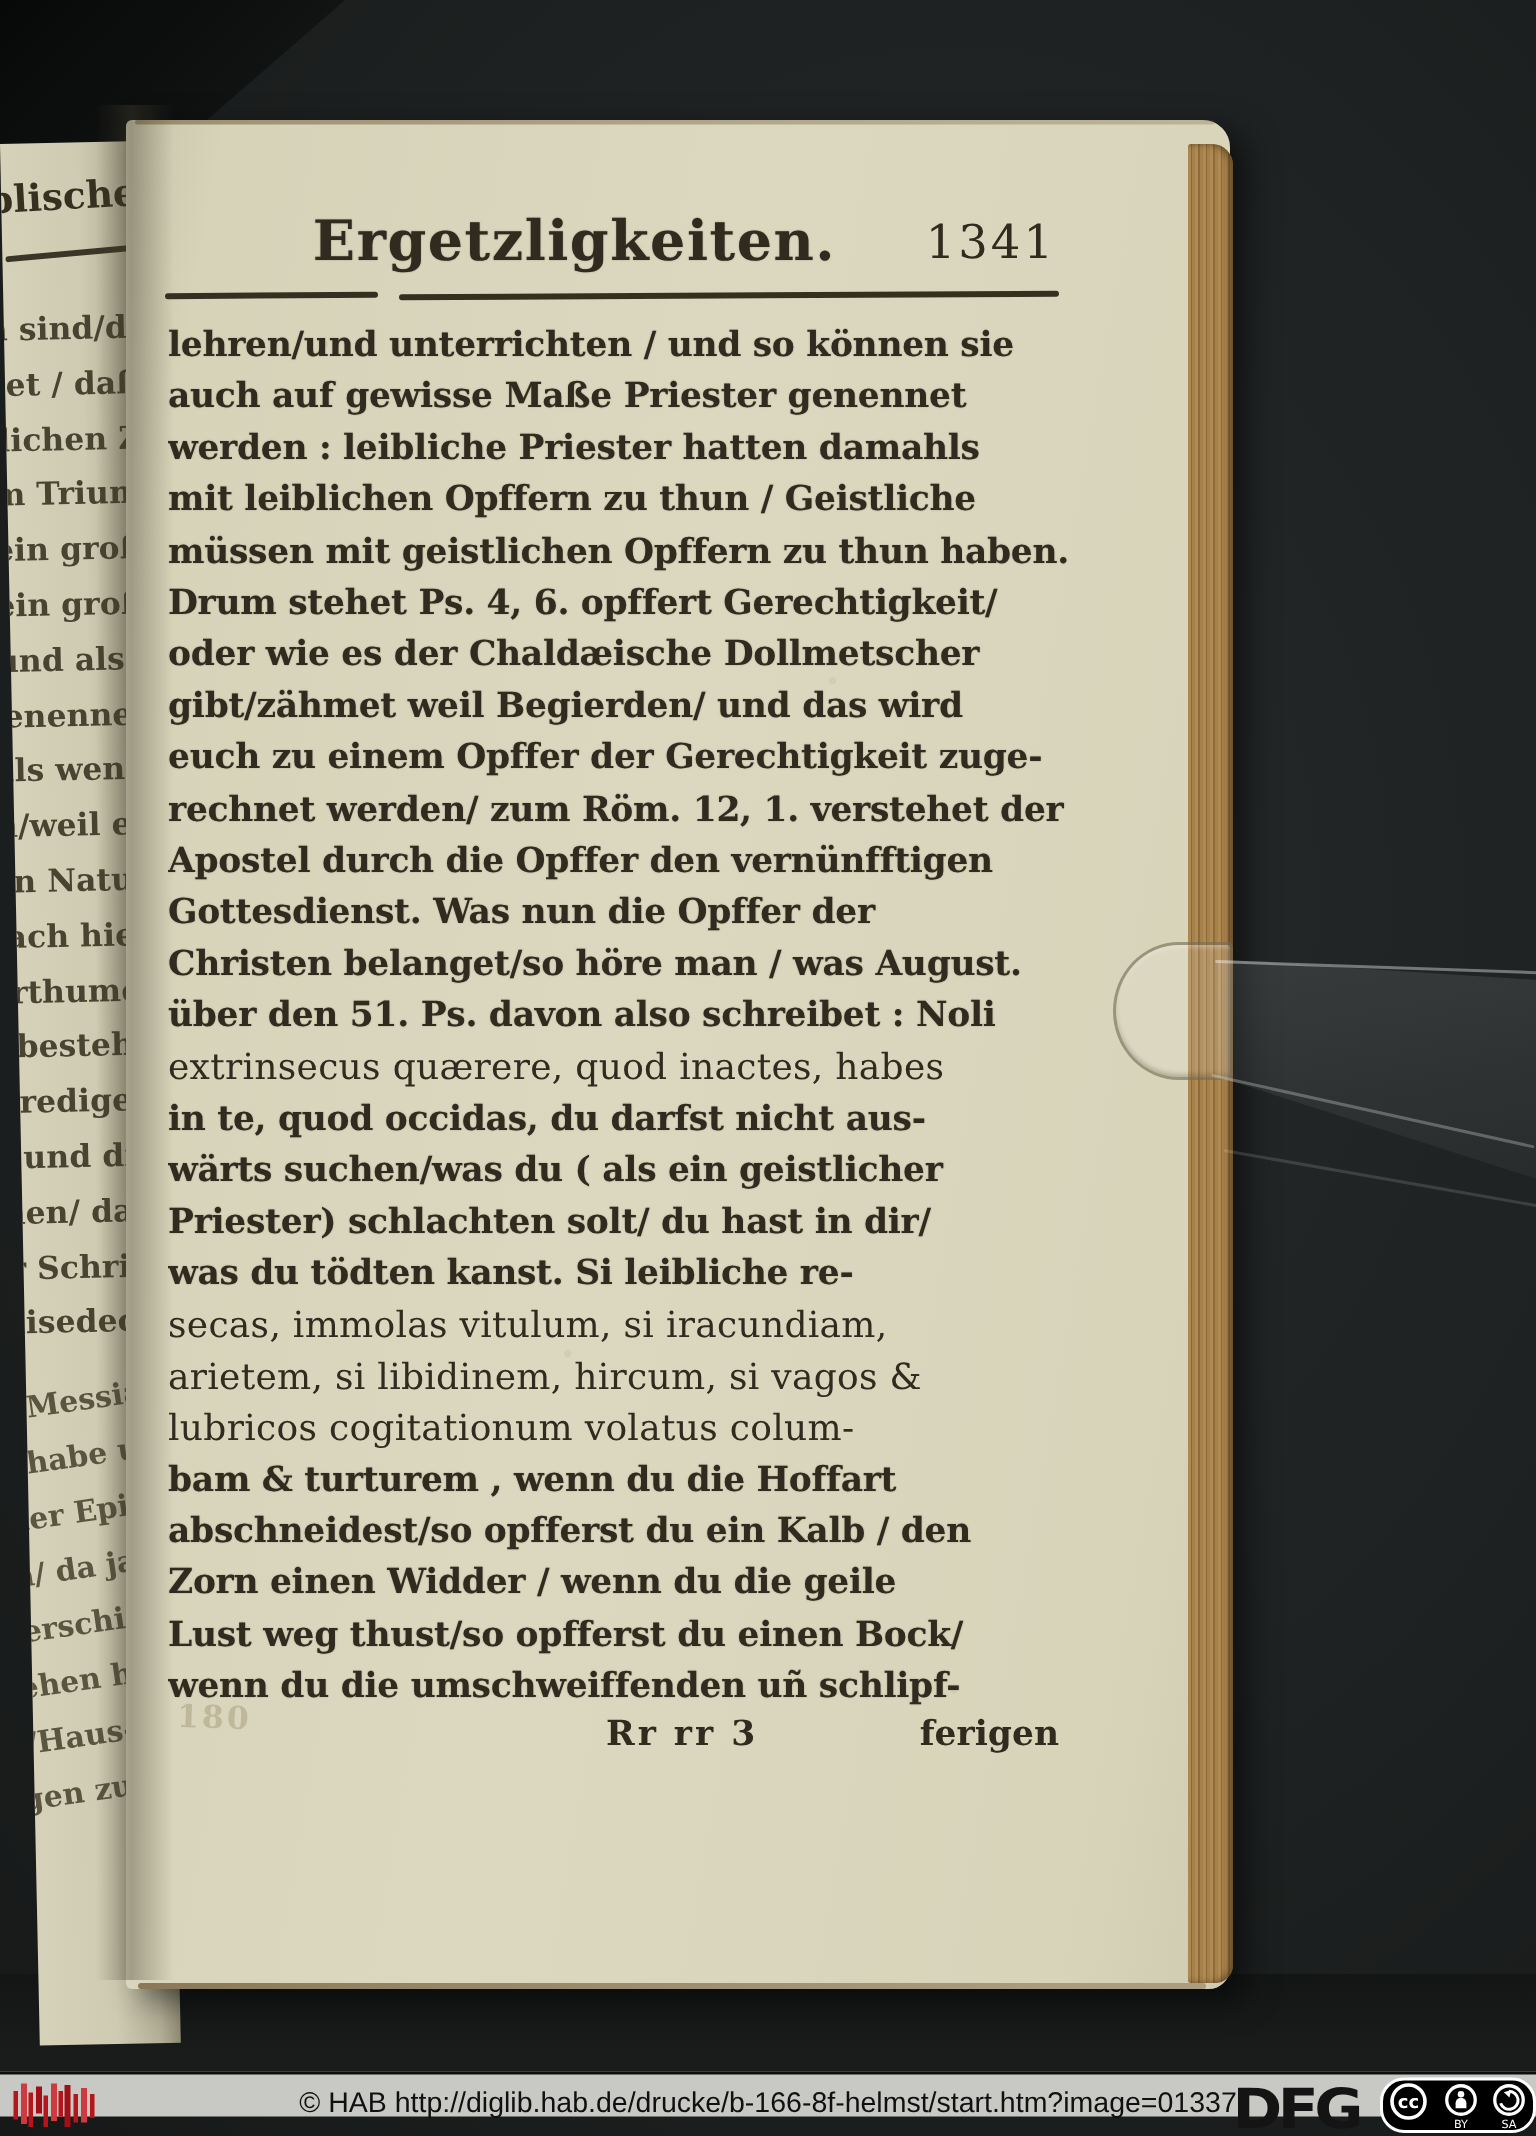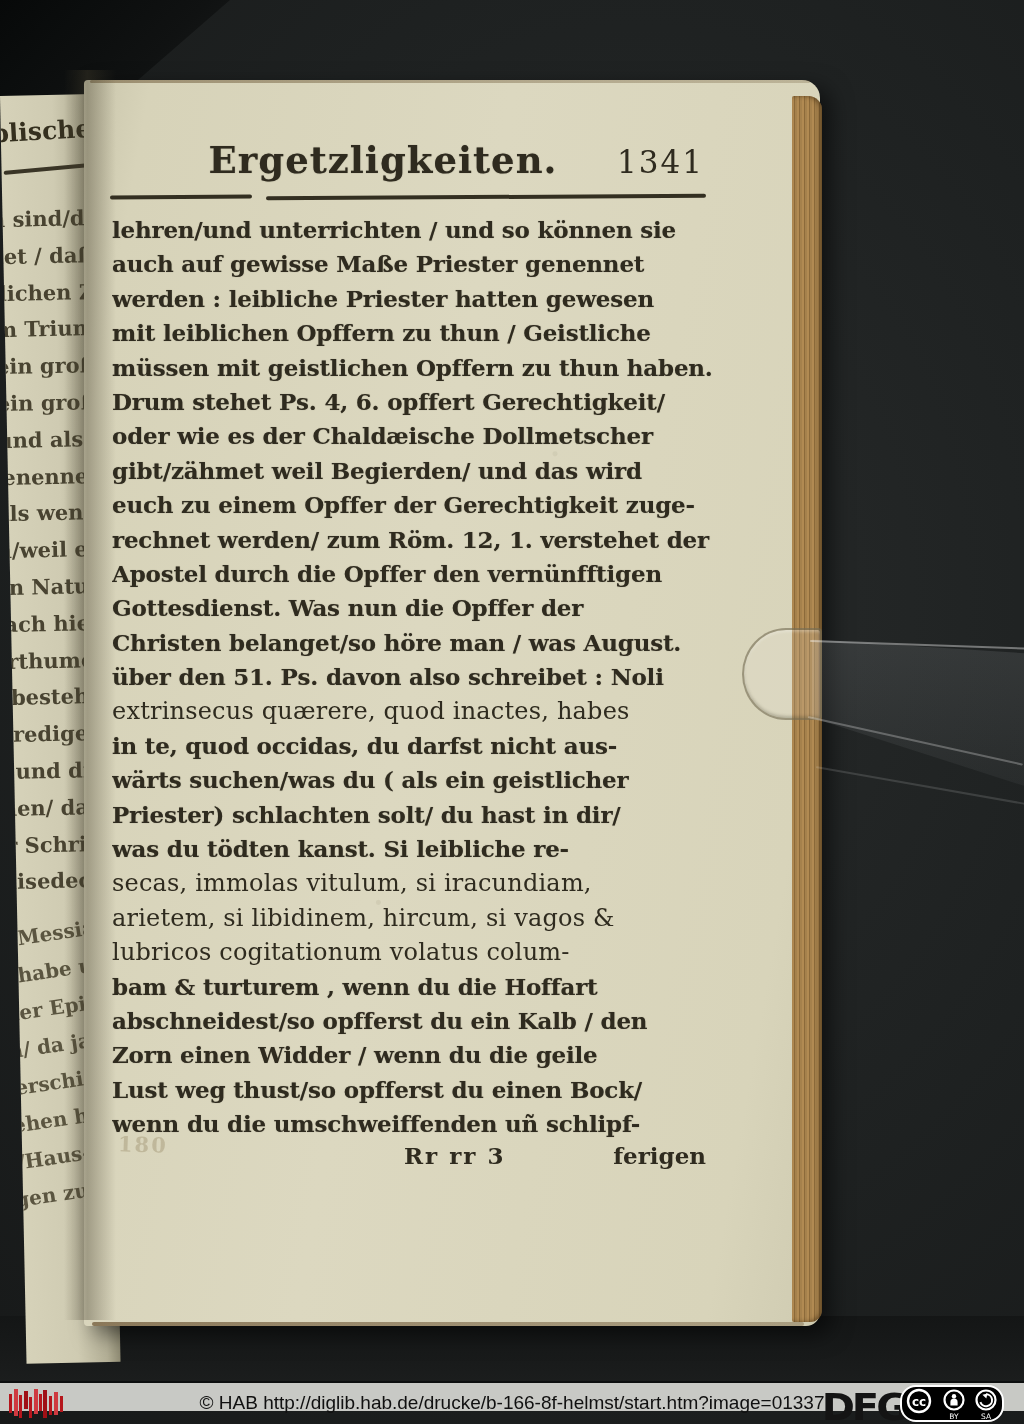--- a/index.html
+++ b/index.html
@@ -91,21 +91,21 @@
 
   
   .footer{position:absolute;left:0;top:1381px;width:1024px;height:30px;background:#c8c9c5;
     border-top:2px solid #0d0f0f;box-sizing:border-box;
     font-family:"Liberation Sans",sans-serif;color:#101010;}
   .hab-logo{position:absolute;left:8px;top:4px;}
   .credit{position:absolute;left:0;right:0;top:9px;text-align:center;font-size:19px;
     letter-spacing:0;white-space:nowrap;}
   .dfg{position:absolute;right:118px;top:1px;font-weight:bold;font-size:40px;letter-spacing:-3px;
     color:#141414;transform:scaleY(.92);font-family:"DejaVu Sans",sans-serif;}
-  .ccbadge{position:absolute;right:20px;top:2px;width:104px;height:37px;background:#000;
+  .ccbadge{position:absolute;right:0;top:2px;width:104px;height:37px;background:#000;
     border:2px solid #fff;border-radius:16px;box-sizing:border-box;}
   .ccbadge svg{display:block;}
 </style>
 </head>
 <body>
 
 <div class="stage">
   <div class="fold"></div>
   <div class="floor"></div>
 
@@ -154,21 +154,21 @@
     <div class="header">
       <div class="title">Ergetzligkeiten.</div>
       <div class="pageno">1341</div>
     </div>
     <div class="rule seg1"></div>
     <div class="rule seg2"></div>
 
     <div class="body">
         <div class="ln">lehren/und unterrichten / und so können sie</div>
         <div class="ln">auch auf  gewisse Maße Priester  genennet</div>
-        <div class="ln">werden :  leibliche Priester hatten gewesen</div>
+        <div class="ln">werden :  leibliche Priester hatten damahls</div>
         <div class="ln">mit leiblichen Opffern zu thun / Geistliche</div>
         <div class="ln">müssen mit geistlichen Opffern zu thun haben.</div>
         <div class="ln">Drum stehet Ps. 4, 6. opffert Gerechtigkeit/</div>
         <div class="ln">oder wie  es  der Chaldæische Dollmetscher</div>
         <div class="ln">gibt/zähmet weil Begierden/ und das wird</div>
         <div class="ln">euch zu  einem Opffer der Gerechtigkeit zuge-</div>
         <div class="ln">rechnet werden/ zum Röm. 12, 1. verstehet der</div>
         <div class="ln">Apostel  durch die Opffer den vernünfftigen</div>
         <div class="ln">Gottesdienst.   Was  nun  die  Opffer  der</div>
         <div class="ln">Christen belanget/so höre man / was August.</div>

